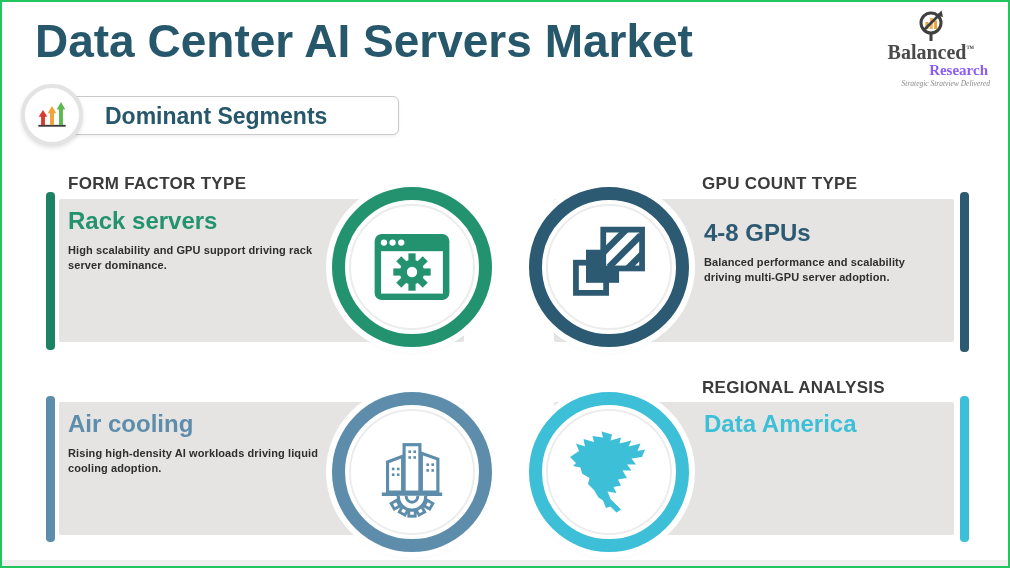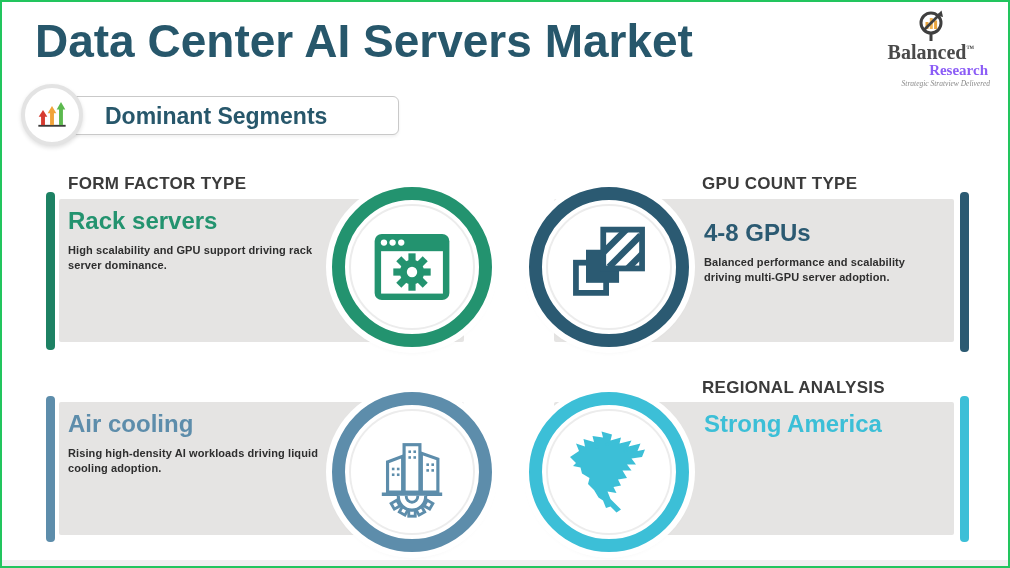--- a/index.html
+++ b/index.html
@@ -190,21 +190,21 @@
         </g>
         <circle cx="32" cy="49" r="9.5" fill="#fff" stroke="#5d8dab" stroke-width="2.2"></circle>
         <circle cx="32" cy="49" r="4" fill="none" stroke="#5d8dab" stroke-width="2"></circle>
       </g>
     </svg>
   </div>
 
   <h2 class="quad-title t-q4">REGIONAL ANALYSIS</h2>
   <div class="accent-bar b-q4" style="--accent: #3cbfd7; --bar: #3cbfd7;"></div>
   <div class="panel p-q4 w-q4" style="--accent: #3cbfd7; --bar: #3cbfd7;">
-    <p class="subtitle">Strong America</p>
+    <p class="subtitle">Data America</p>
   </div>
   <div class="circle c-q4" style="--accent: #3cbfd7; --bar: #3cbfd7;">
     <svg width="96" height="96" viewBox="0 0 64 64">
       <path fill="#3cbfd7" d="M10,26 L6,22 L12,18 L10,13 L16,15 L15,10 L22,12 L21,8
         L28,9 L27,5 L34,7 L33,11 L40,9 L39,13 L47,11 L45,15 L53,13 L51,18 L56,17 L54,22
         L47,23 L50,27 L44,27 L47,31 L41,31 L44,36 L38,37
         L40,41 L35,42 L37,46
         L31,45 L33,50 L36,53 L40,57 L37,59 L33,55 L30,56 L28,51 L25,49
         L22,44 L18,40 L19,36 L14,33 L13,29 L8,28 Z"></path>
       <circle cx="24" cy="15.5" r="1.2" fill="#3cbfd7"></circle>

